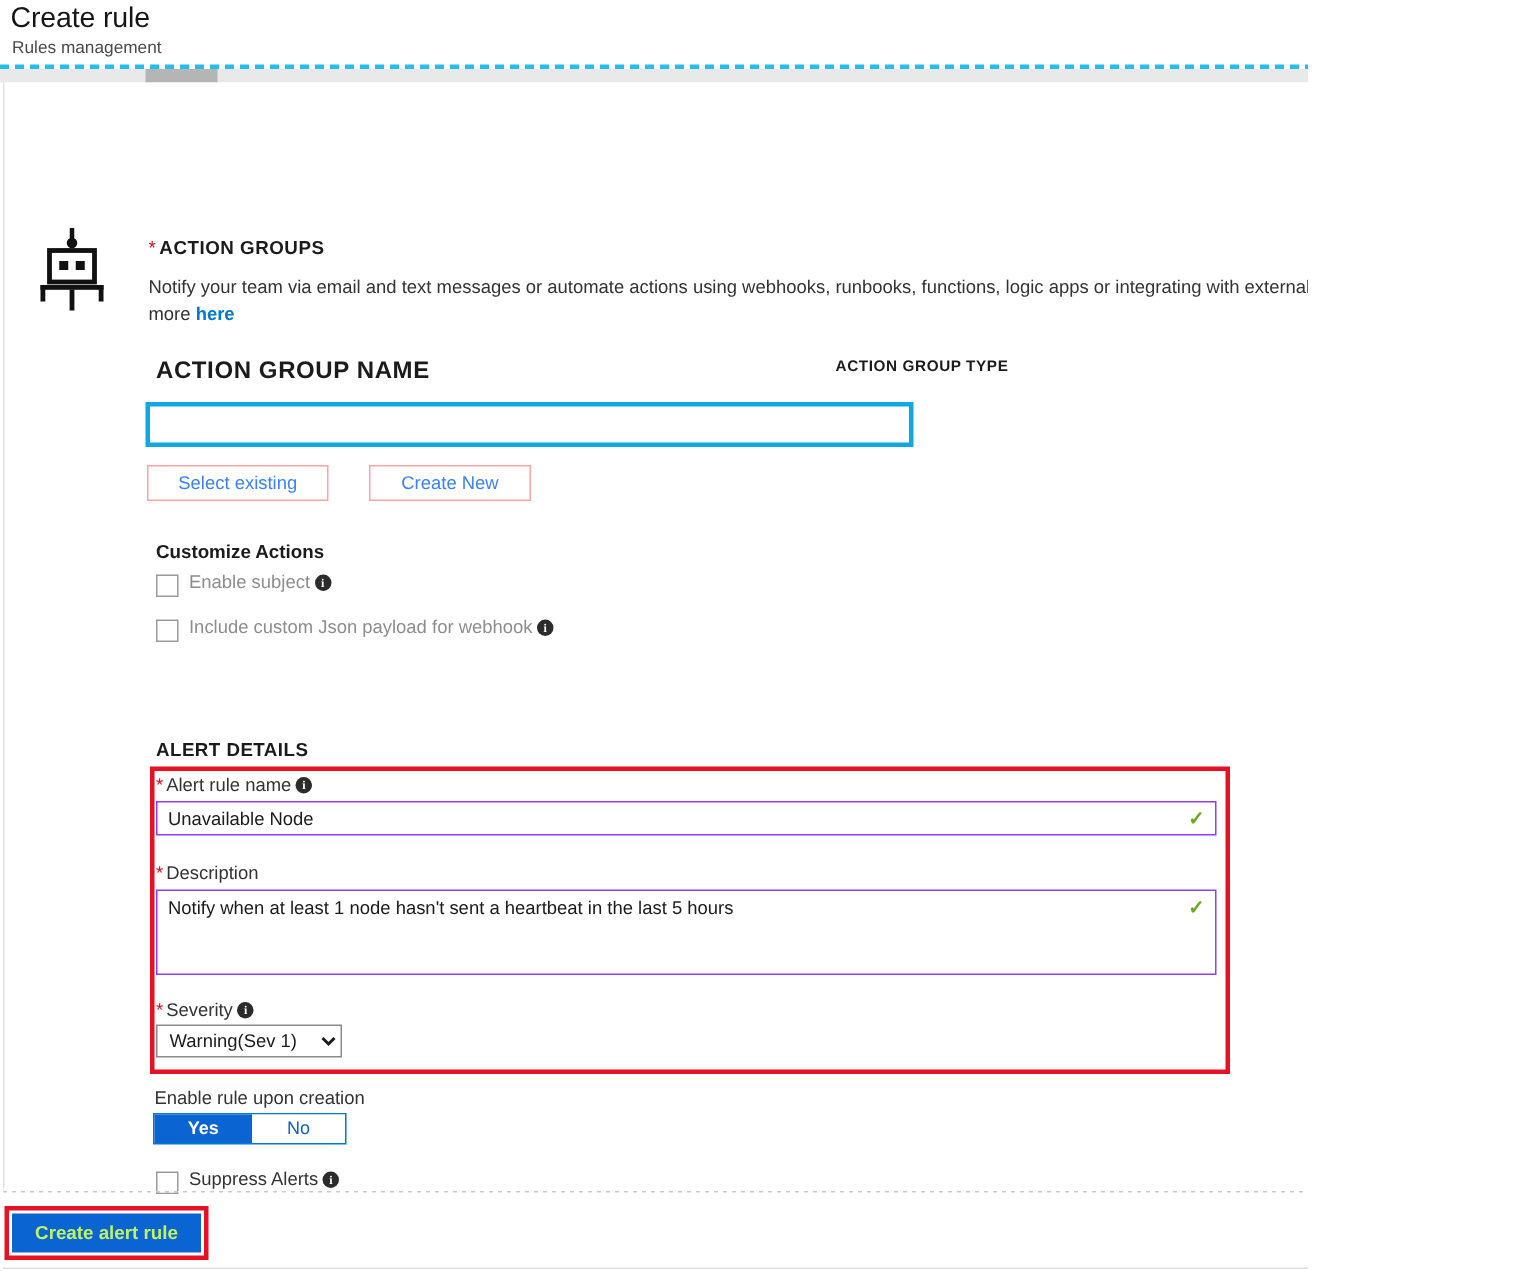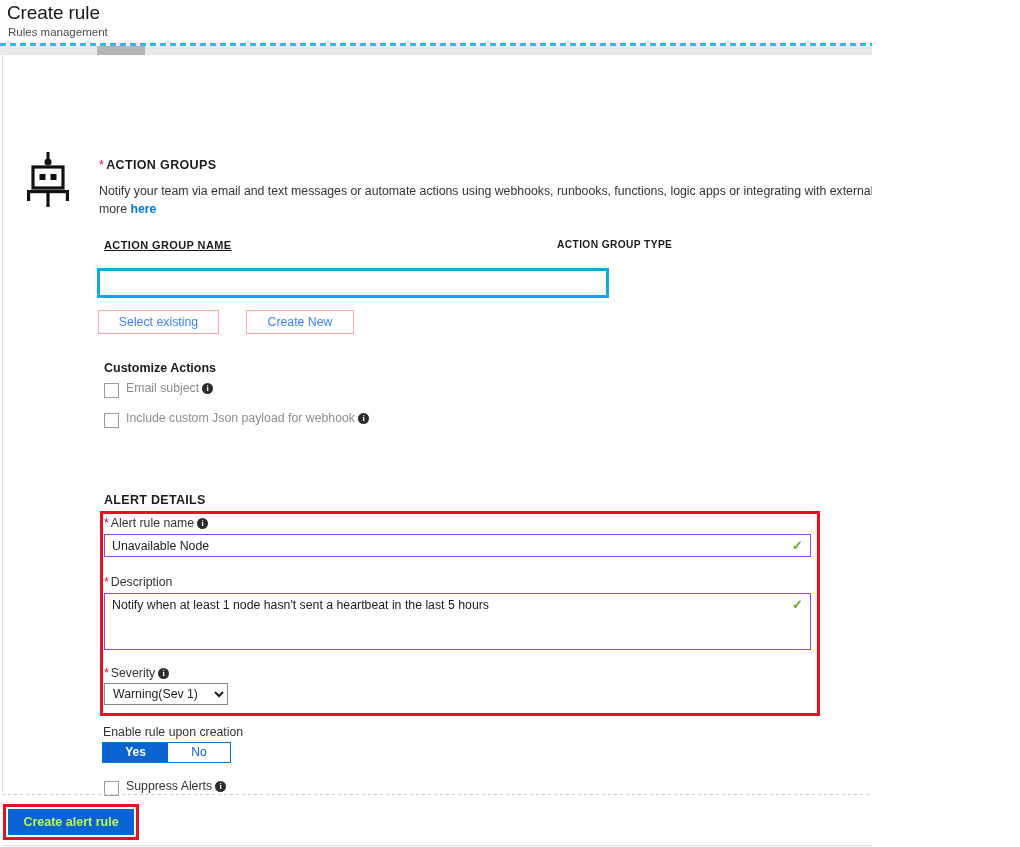--- a/index.html
+++ b/index.html
@@ -104,25 +104,24 @@
   #ag-desc a {
     color: #0078d4;
     text-decoration: none;
     font-weight: bold;
   }
 
   
   #col-name {
     position: absolute;
     left: 101px; top: 184px;
-    font-size: 11px;
+    font-size: 16px;
     font-weight: 600;
     color: #1b1b1b;
     letter-spacing: 0.4px;
-    text-decoration: underline;
   }
   #col-type {
     position: absolute;
     left: 554px; top: 184px;
     font-size: 10.2px;
     font-weight: 600;
     color: #1b1b1b;
     letter-spacing: 0.4px;
   }
 
@@ -415,21 +414,21 @@
       </svg>
     </div>
 
     <button id="btn-select-existing" class="link-btn">Select existing</button>
     <button id="btn-create-new" class="link-btn">Create New</button>
 
     <div id="customize-heading">Customize Actions</div>
 
     <div id="chk-email-subject" class="chk-row">
       <span class="chk-box"></span>
-      <span class="chk-label"><span>Email subject</span><span class="info-icon">i</span></span>
+      <span class="chk-label"><span>Enable subject</span><span class="info-icon">i</span></span>
     </div>
 
     <div id="chk-json-payload" class="chk-row">
       <span class="chk-box"></span>
       <span class="chk-label"><span>Include custom Json payload for webhook</span><span class="info-icon">i</span></span>
     </div>
 
     <div id="alert-details-heading">ALERT DETAILS</div>
     <div id="red-box"></div>
 

